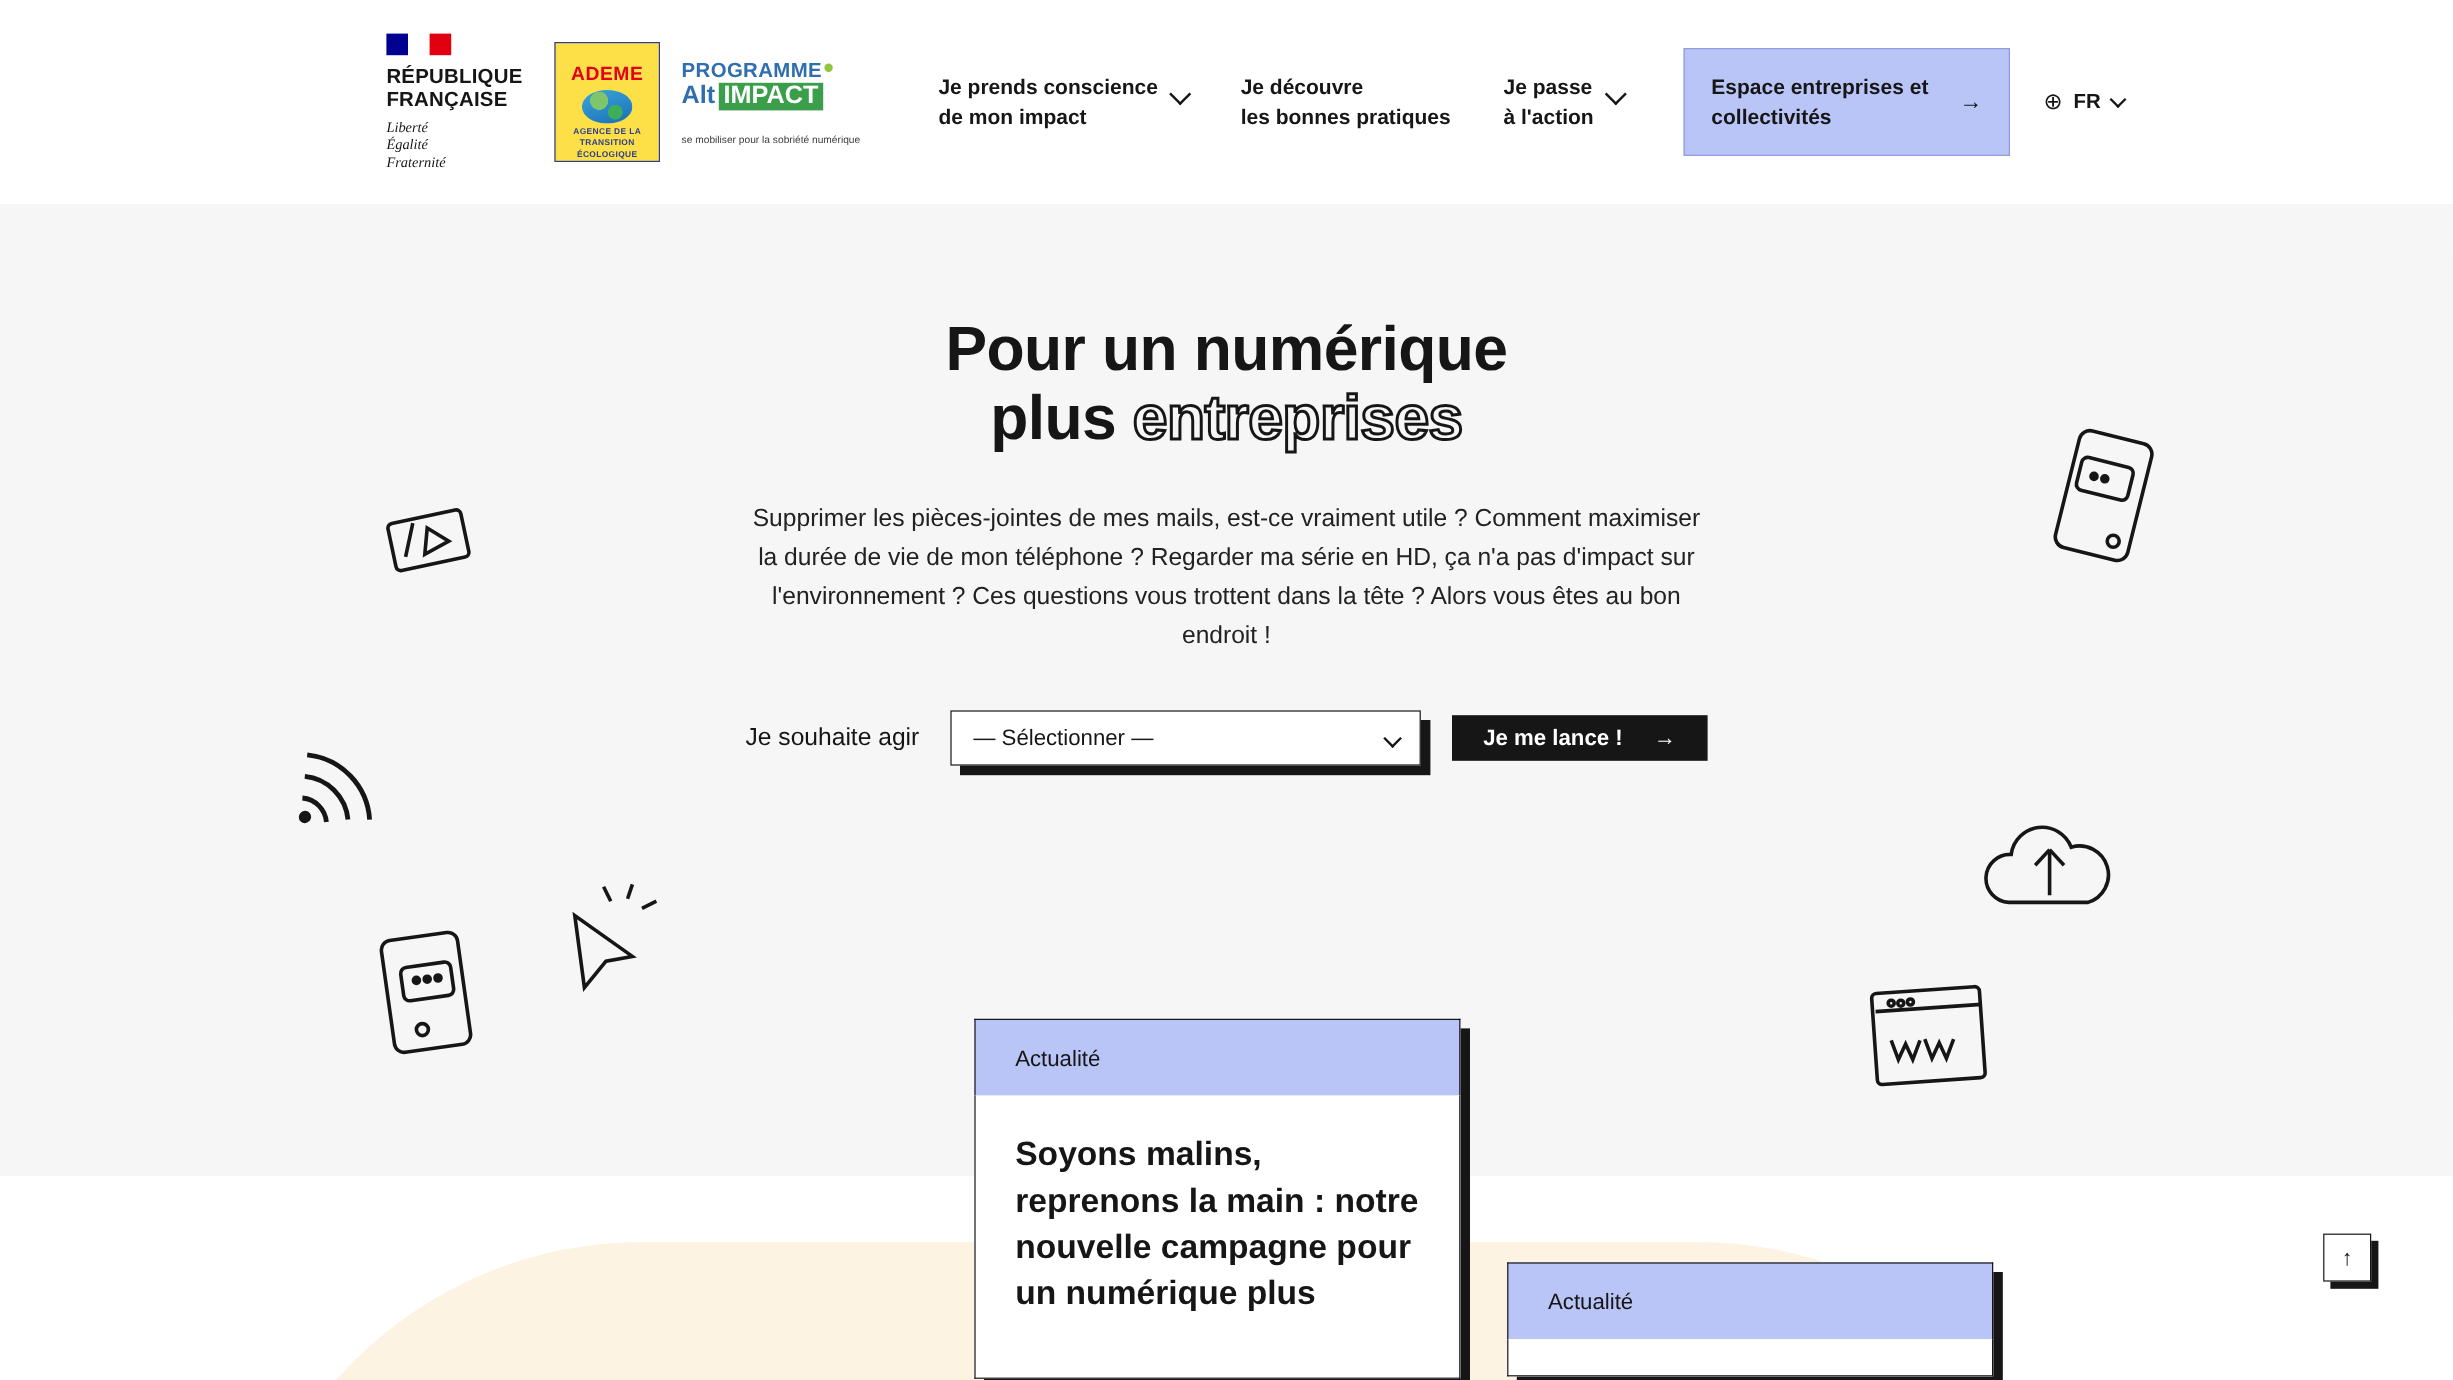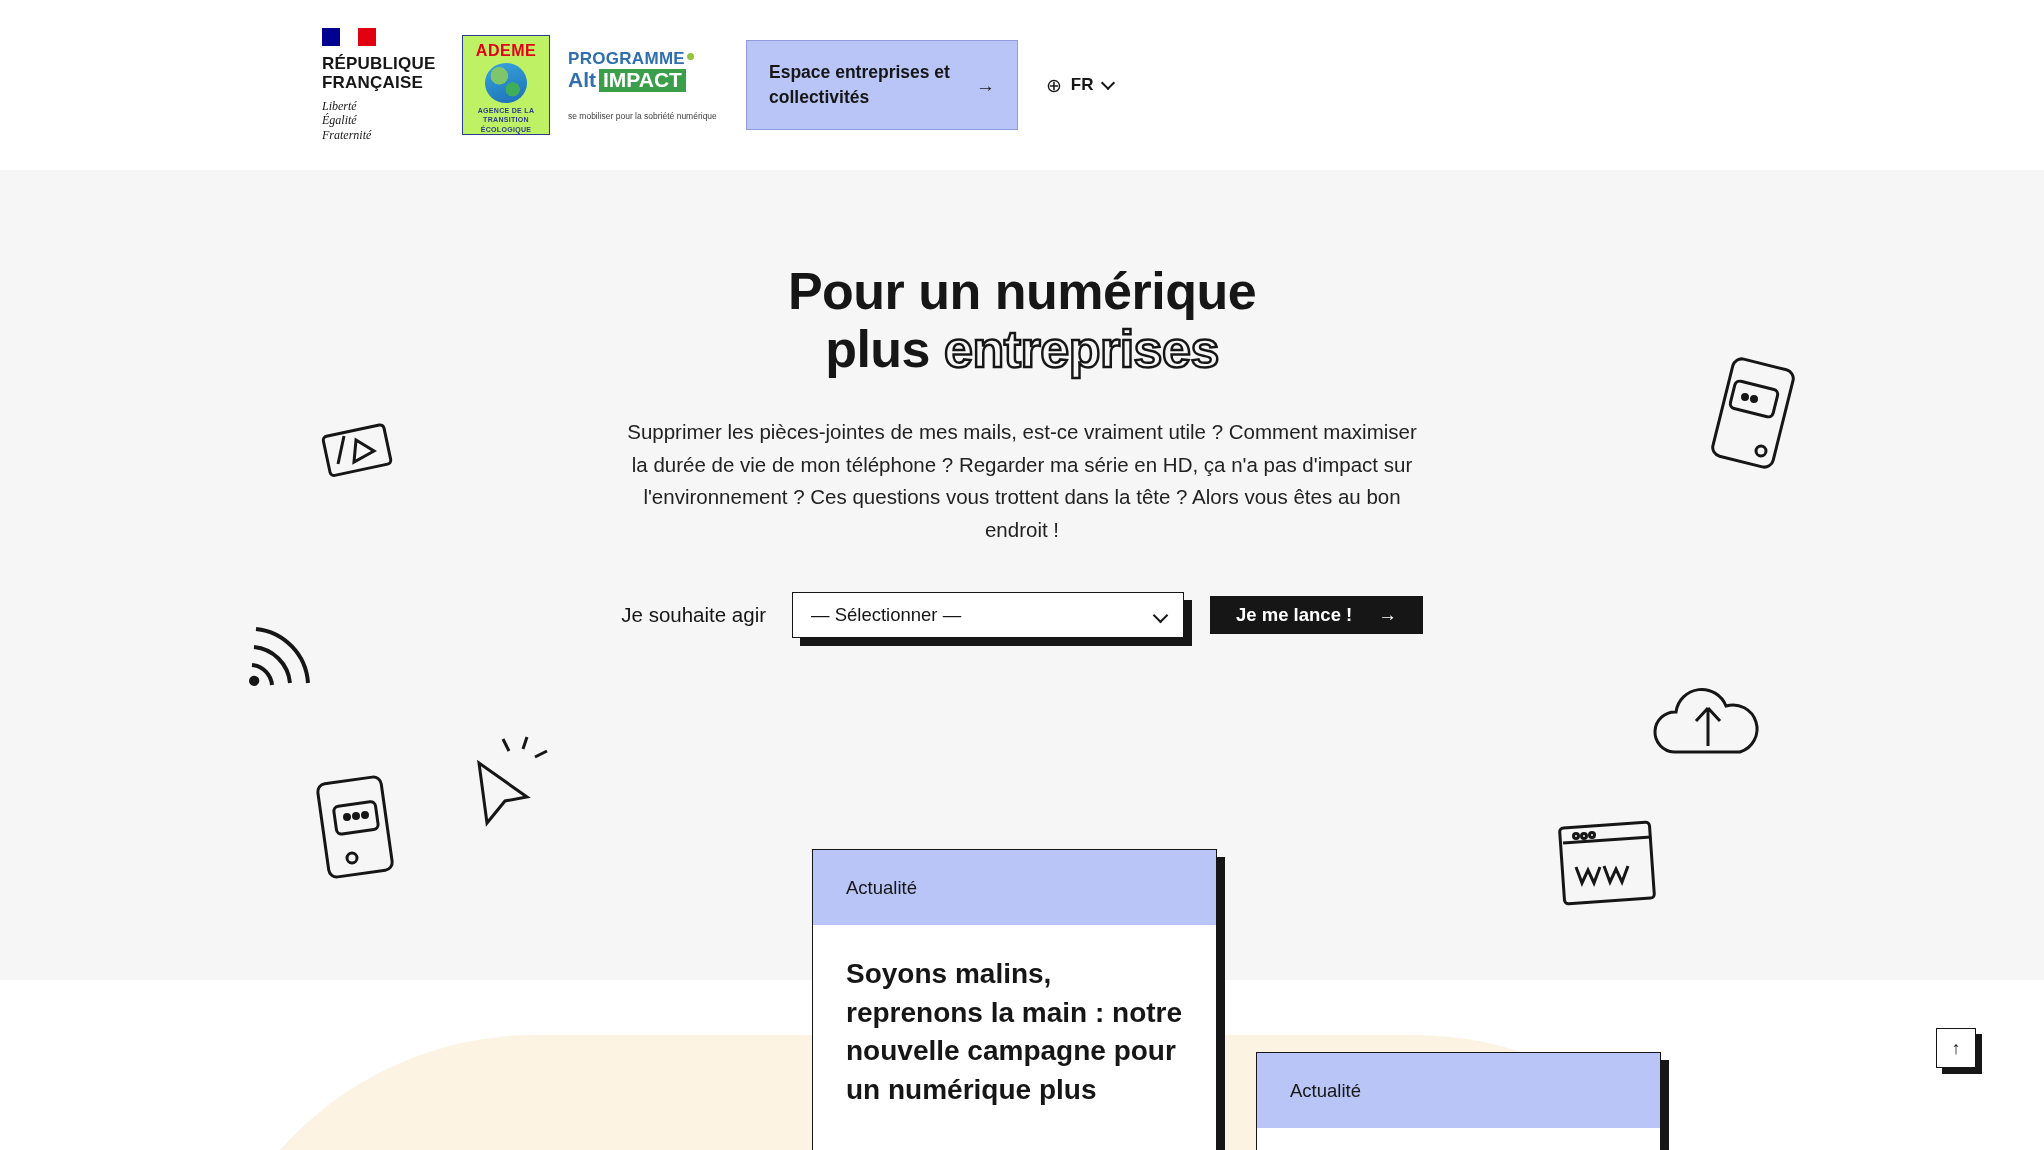--- a/index.html
+++ b/index.html
@@ -49,24 +49,24 @@
     font-family: "Liberation Serif", serif;
     font-style: italic;
     font-size: 12px;
     line-height: 1.22;
     color: #161616;
   }
 
   .ademe-logo {
     width: 88px; height: 100px;
     border: 1px solid #2b3d8f;
-    background: #bef264;
+    background: #fde047;
     display: flex; flex-direction: column;
     align-items: center;
-    padding-top: 6px;
+    padding-top: 18px;
     margin-left: 10px;
   }
   .ademe-word {
     color: #e2001a;
     font-weight: 700;
     font-size: 16px;
     letter-spacing: .5px;
   }
   .ademe-globe {
     width: 42px; height: 42px; border-radius: 50%;
@@ -309,21 +309,21 @@
     background: #ffffff;
   }
   .card-shadow {
     position: absolute;
     background: #161616;
   }
   .card-head {
     background: #B9C4F7;
     border: 1px solid #161616;
     border-bottom: none;
-    height: 76px;
+    height: 64px;
     display: flex;
     align-items: center;
     padding-left: 33px;
     font-size: 18.5px;
     color: #161616;
   }
   .card-body {
     border: 1px solid #161616;
     border-top: none;
     background: #ffffff;
@@ -390,20 +390,36 @@
       <div class="ai-prog">
         <span>PROGRAMME</span><span class="ai-dot"></span>
       </div>
       <div>
         <span class="ai-alt">Alt</span><span class="ai-impact">IMPACT</span>
       </div>
       <div class="ai-tag">se mobiliser pour la sobriété numérique</div>
     </div>
   </div>
 
+  <nav class="nav">
+    <div class="nav-item">
+      <span class="nav-label">Je prends conscience
+de mon impact</span>
+      <span class="chev"></span>
+    </div>
+    <div class="nav-item">
+      <span class="nav-label">Je découvre
+les bonnes pratiques</span>
+    </div>
+    <div class="nav-item">
+      <span class="nav-label">Je passe
+à l'action</span>
+      <span class="chev"></span>
+    </div>
+  </nav>
 
   <div class="cta">
     <span class="cta-label">Espace entreprises et
 collectivités</span>
     <span class="arrow-right">→</span>
   </div>
 
   <div class="lang">
     <span class="globe-icon">⊕</span>
     <span class="lang-label">FR</span>

